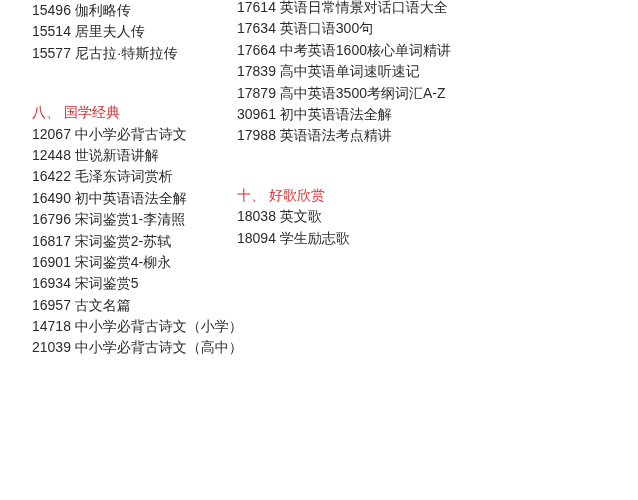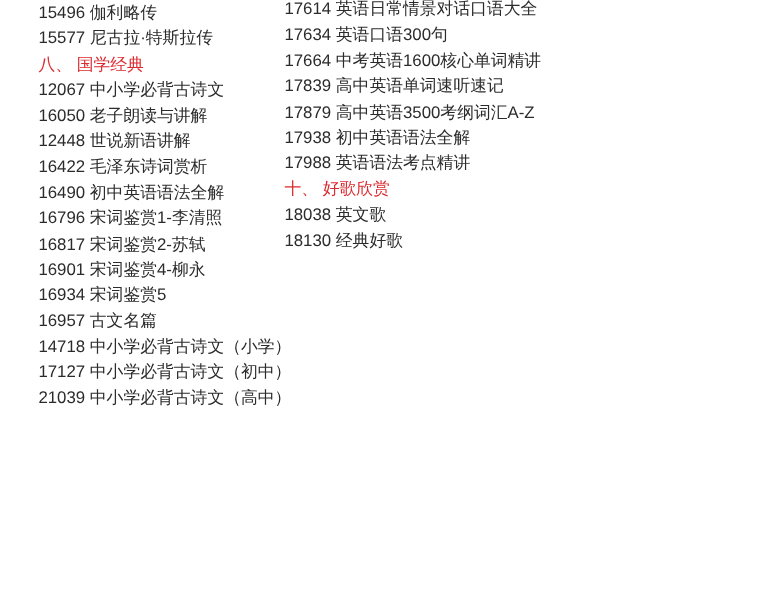--- a/index.html
+++ b/index.html
@@ -23,49 +23,49 @@
   }
   .col-left  { left: 32px; }
   .col-right { left: 237px; top: -3px; }
   .line, .heading {
     height: 21.4px;
     line-height: 21.4px;
     white-space: nowrap;
   }
   .heading {
     color: var(--heading-color, #dc2b30);
+    margin-top: 38px;
   }
 </style>
 </head>
 <body>
 
 <div class="page">
   <div class="column col-left">
       <div class="line"><span>15496</span> <span>伽利略传</span></div>
+      <div class="line"><span>15514</span> <span>居里夫人传</span></div>
       <div class="line"><span>15577</span> <span>尼古拉·特斯拉传</span></div>
       <div class="heading">八、 国学经典</div>
       <div class="line"><span>12067</span> <span>中小学必背古诗文</span></div>
-      <div class="line"><span>16050</span> <span>老子朗读与讲解</span></div>
       <div class="line"><span>12448</span> <span>世说新语讲解</span></div>
       <div class="line"><span>16422</span> <span>毛泽东诗词赏析</span></div>
       <div class="line"><span>16490</span> <span>初中英语语法全解</span></div>
       <div class="line"><span>16796</span> <span>宋词鉴赏1-李清照</span></div>
       <div class="line"><span>16817</span> <span>宋词鉴赏2-苏轼</span></div>
       <div class="line"><span>16901</span> <span>宋词鉴赏4-柳永</span></div>
       <div class="line"><span>16934</span> <span>宋词鉴赏5</span></div>
       <div class="line"><span>16957</span> <span>古文名篇</span></div>
       <div class="line"><span>14718</span> <span>中小学必背古诗文（小学）</span></div>
-      <div class="line"><span>17127</span> <span>中小学必背古诗文（初中）</span></div>
       <div class="line"><span>21039</span> <span>中小学必背古诗文（高中）</span></div>
     </div>
   <div class="column col-right">
       <div class="line"><span>17614</span> <span>英语日常情景对话口语大全</span></div>
       <div class="line"><span>17634</span> <span>英语口语300句</span></div>
       <div class="line"><span>17664</span> <span>中考英语1600核心单词精讲</span></div>
       <div class="line"><span>17839</span> <span>高中英语单词速听速记</span></div>
       <div class="line"><span>17879</span> <span>高中英语3500考纲词汇A-Z</span></div>
-      <div class="line"><span>17938</span> <span>初中英语语法全解</span></div>
+      <div class="line"><span>30961</span> <span>初中英语语法全解</span></div>
       <div class="line"><span>17988</span> <span>英语语法考点精讲</span></div>
       <div class="heading">十、 好歌欣赏</div>
       <div class="line"><span>18038</span> <span>英文歌</span></div>
-      <div class="line"><span>18130</span> <span>经典好歌</span></div>
+      <div class="line"><span>18094</span> <span>学生励志歌</span></div>
     </div>
 </div>
 
 </body></html>

